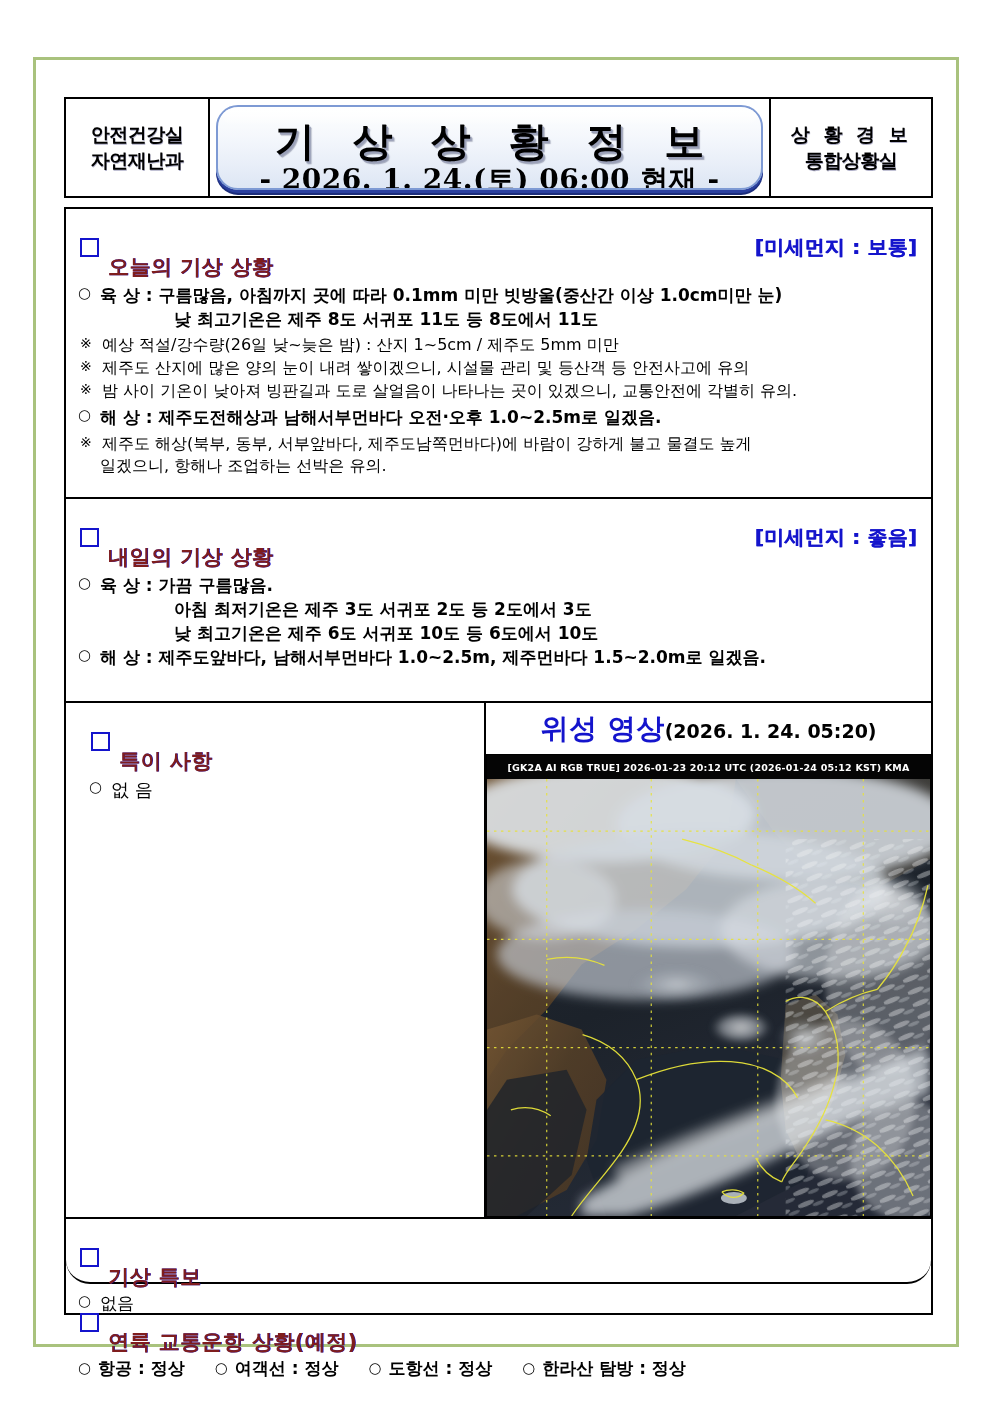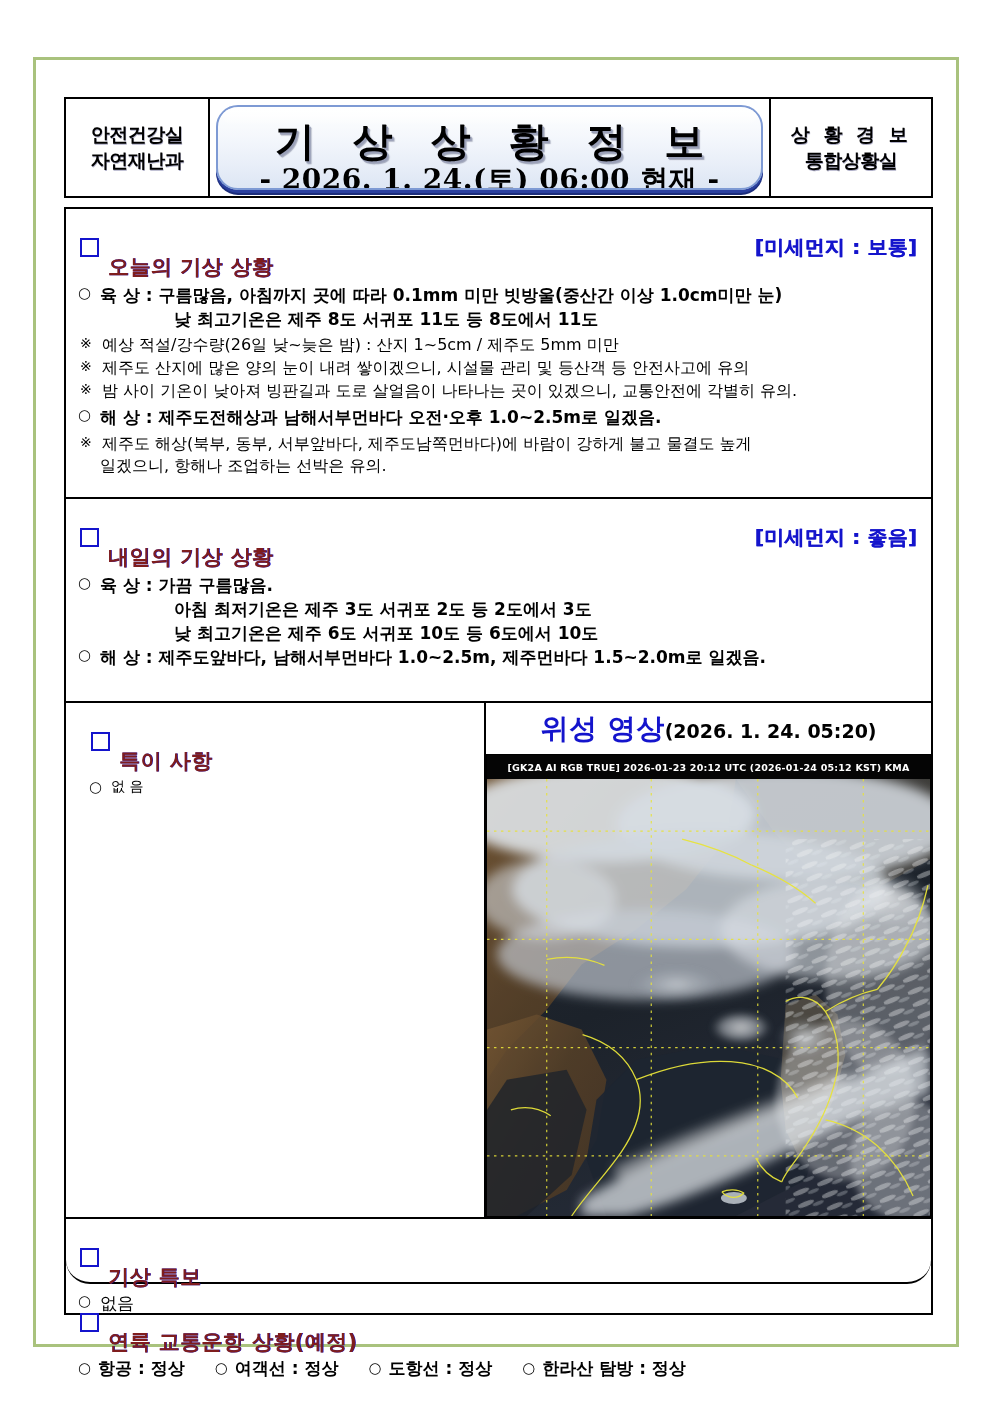--- a/index.html
+++ b/index.html
@@ -310,21 +310,21 @@
         <div class="split-l">
           <div class="sect-head">
             <div class="sect-head-l">
               <div class="chk"></div>
               <div class="sect-title">특이 사항</div>
             </div>
           </div>
           <div class="lines">
             <div class="ln">
               <span class="mk ring">○</span>
-              <span class="tx" style="font-size:14px;">없   음</span>
+              <span class="tx" style="font-size:18px;">없   음</span>
             </div>
           </div>
         </div>
 
         <div class="split-r">
           <div class="sat-title">
             <span class="kw">위성 영상</span><span>(2026. 1. 24. 05:20)</span>
           </div>
 
           <div class="sat-wrap">

